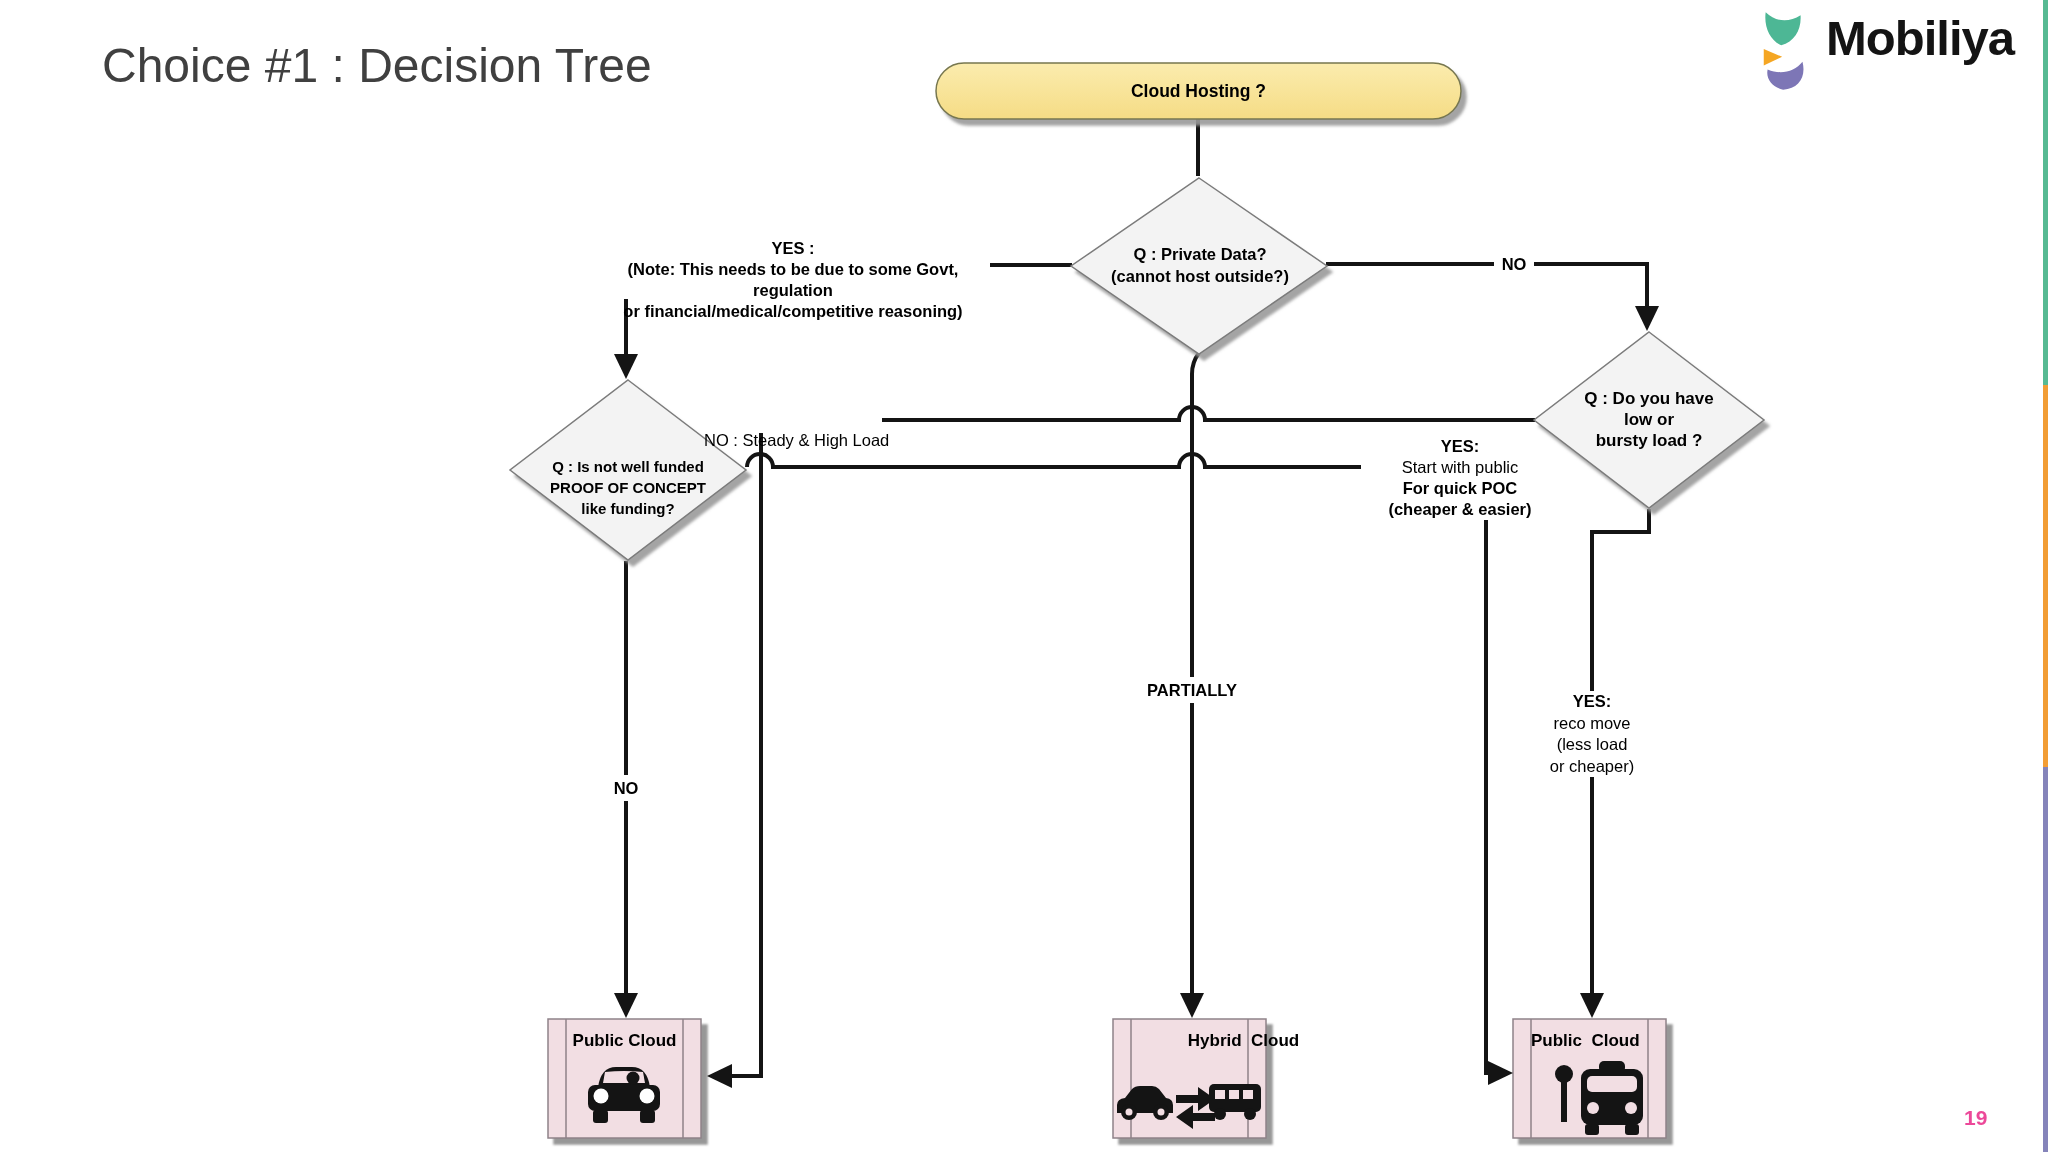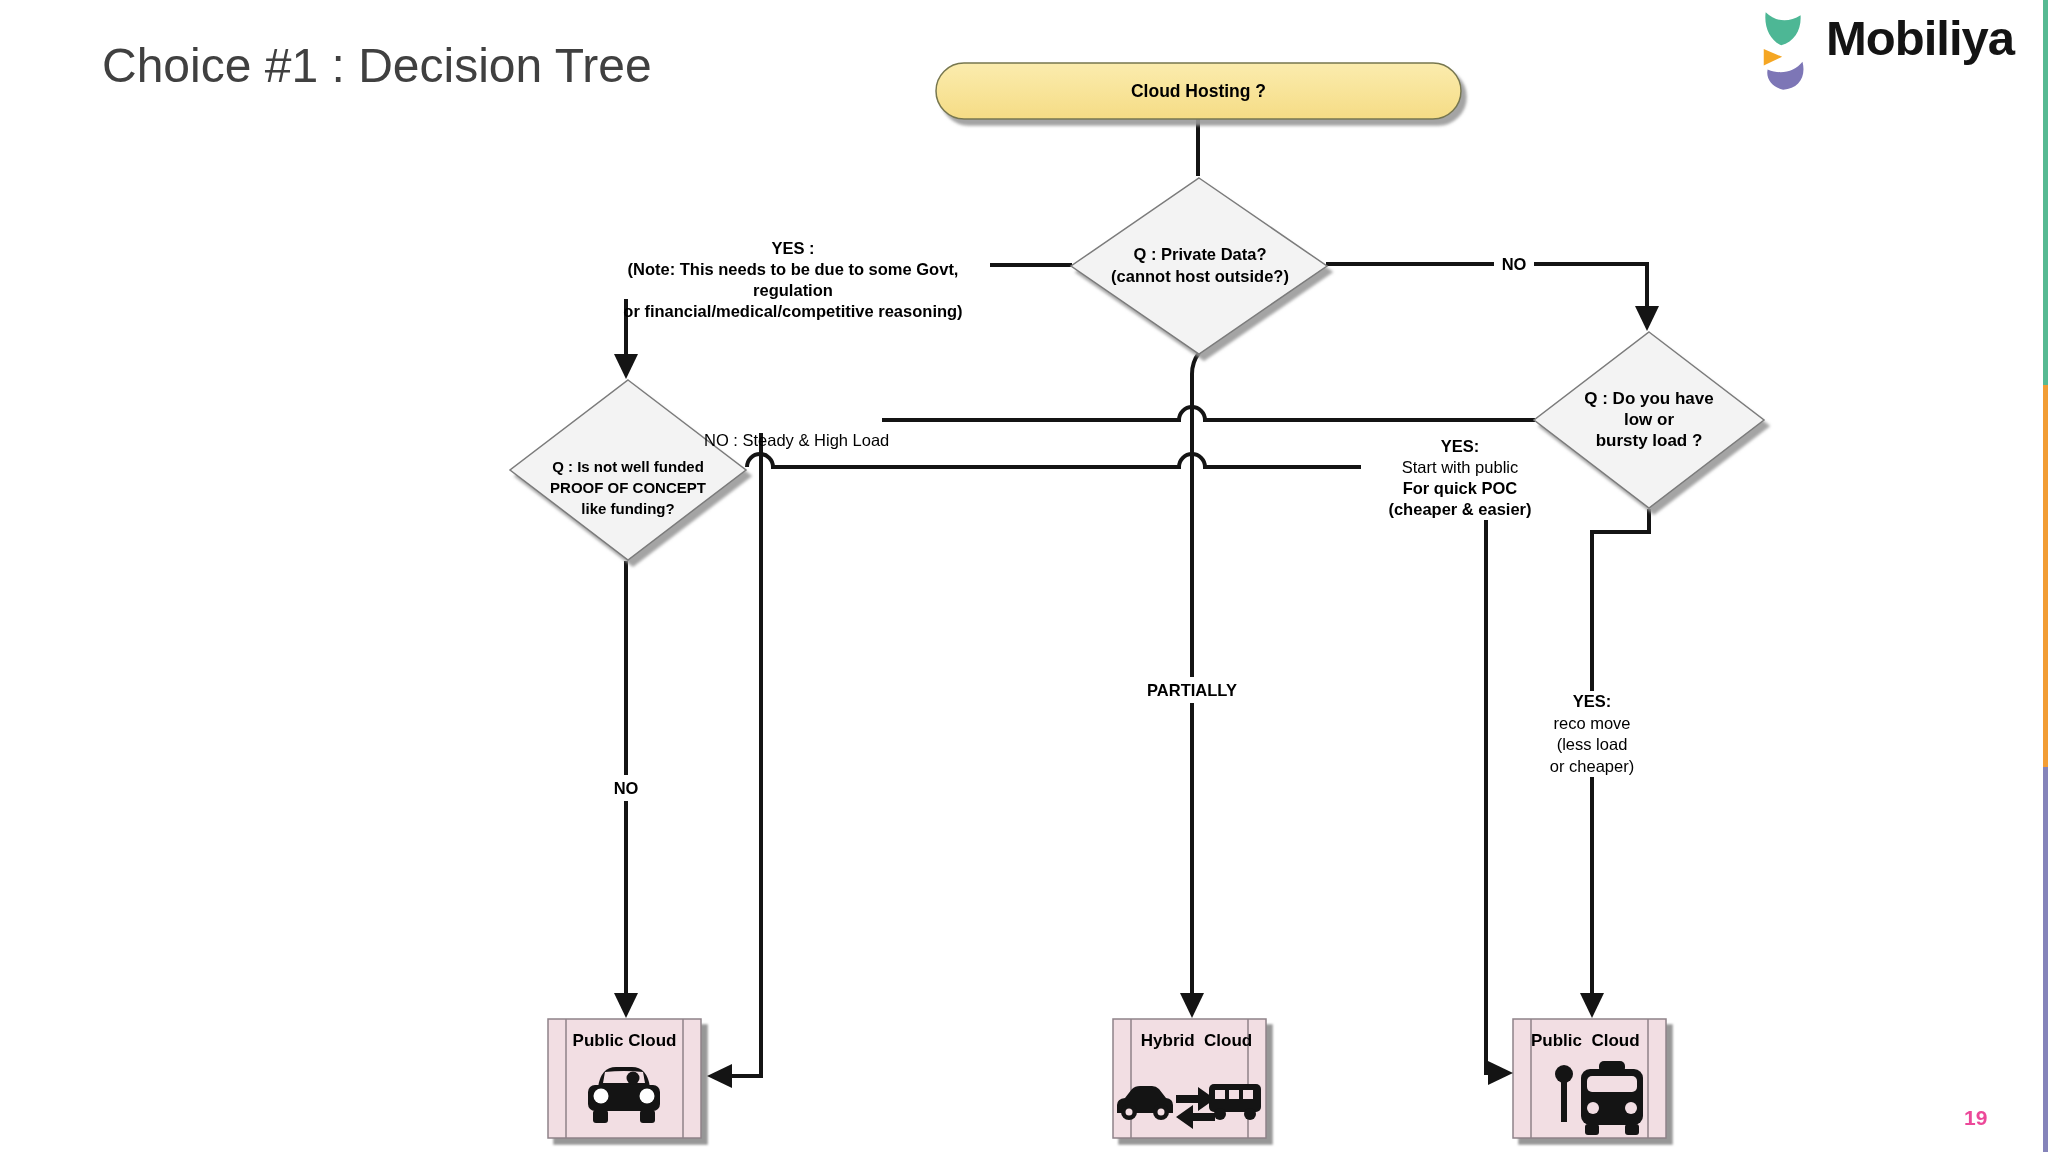--- a/index.html
+++ b/index.html
@@ -199,18 +199,18 @@
   <div class="lbl flex b wbg" style="left:587px;top:775px;width:46px;height:26px;">NO</div>
 
   <div class="lbl wbg" style="left:1518px;top:691px;width:116px;line-height:21.5px;">
     <div class="b">YES:</div>
     <div>reco move</div>
     <div>(less load</div>
     <div>or cheaper)</div>
   </div>
 
   <div class="node-label abs pre" style="left:550px;top:1030px;width:117px;">Public Cloud</div>
-  <div class="node-label abs pre" style="left:1115px;top:1030px;width:131px;">Hybrid  Cloud</div>
+  <div class="node-label abs pre" style="left:1115px;top:1030px;width:131px;padding-left:47px;">Hybrid  Cloud</div>
   <div class="node-label abs pre" style="left:1515px;top:1030px;width:98px;">Public  Cloud</div>
 
   <div class="abs" id="page-num">19</div>
 
 </div>
 
 </body></html>

